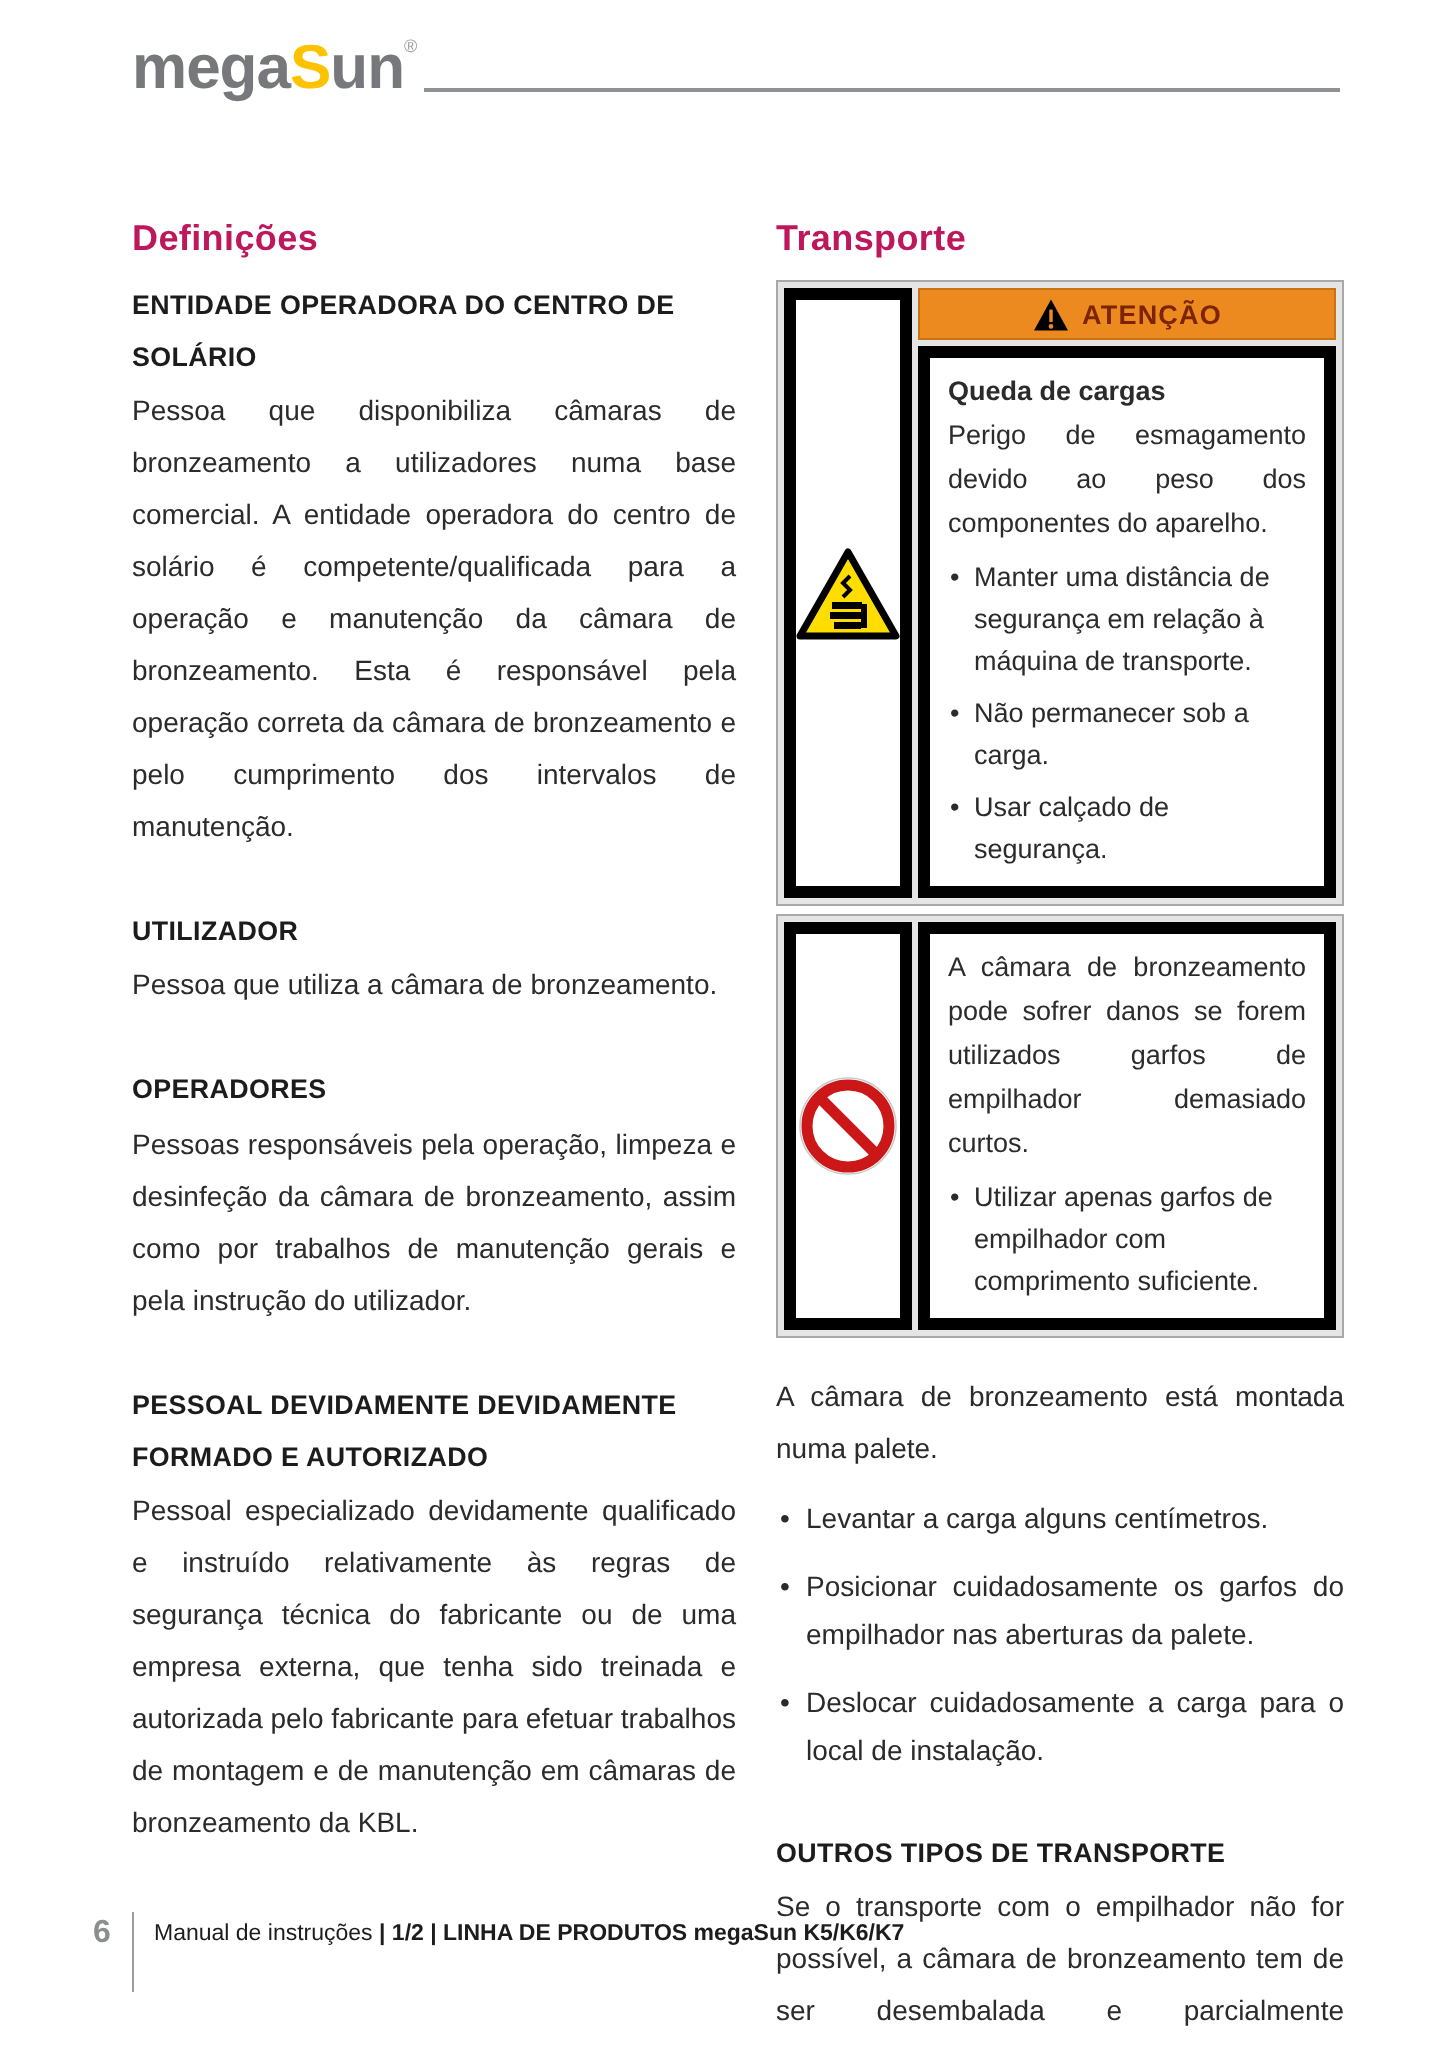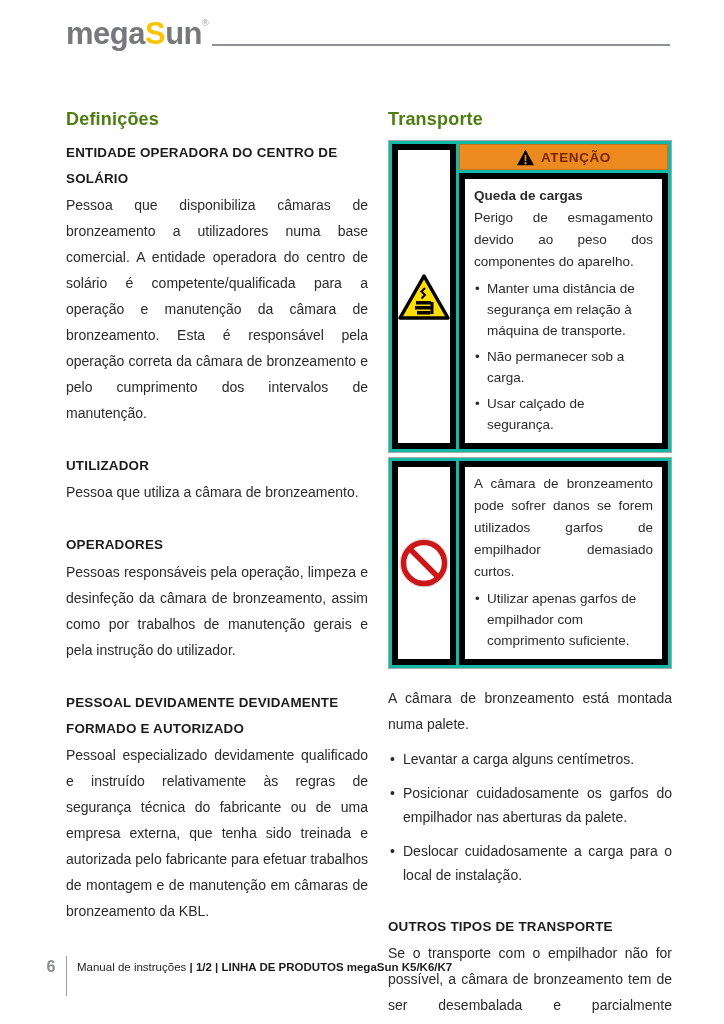--- a/index.html
+++ b/index.html
@@ -33,21 +33,21 @@
 
   
   .content {
     display:flex; gap:20px;
     margin:60px 52px 0 66px;
   }
   .col-left  { width:302px; flex:none; }
   .col-right { flex:1; }
 
   .section-title {
-    color:#4d7c0f; font-size:18px; font-weight:bold;
+    color:#be185d; font-size:18px; font-weight:bold;
     margin-bottom:10px; letter-spacing:0.2px;
   }
   .subhead {
     font-size:13.4px; font-weight:bold; line-height:1.95;
     letter-spacing:0.2px; color:#1c1c1c;
   }
   .body-text {
     font-size:14px; line-height:26px; text-align:justify; color:#2b2b2b;
   }
   .gap-lg { margin-top:27px; }
@@ -58,21 +58,21 @@
     position:relative; padding-left:15px;
     font-size:14px; line-height:24px; text-align:justify;
     margin-top:10px;
   }
   ul.bullets li::before {
     content:"•"; position:absolute; left:2px; top:0;
   }
 
   
   .wbox {
-    border:1px solid #a9a9a9; background:#14b8a6;
+    border:1px solid #a9a9a9; background:#e5e5e5;
     padding:3px; margin-top:4px;
   }
   .wbox-grid { display:grid; grid-template-columns:64px 1fr; gap:3px; }
   .wcell { border:6px solid #000000; background:#fff; }
   .icon-cell { display:flex; align-items:center; justify-content:center; }
   .wbox-right { display:flex; flex-direction:column; gap:3px; }
   .attn-bar {
     background:#ec8a1f; border:1px solid #c97312;
     display:flex; align-items:center; justify-content:center; gap:6px;
     padding:3px 0; min-height:26px;

